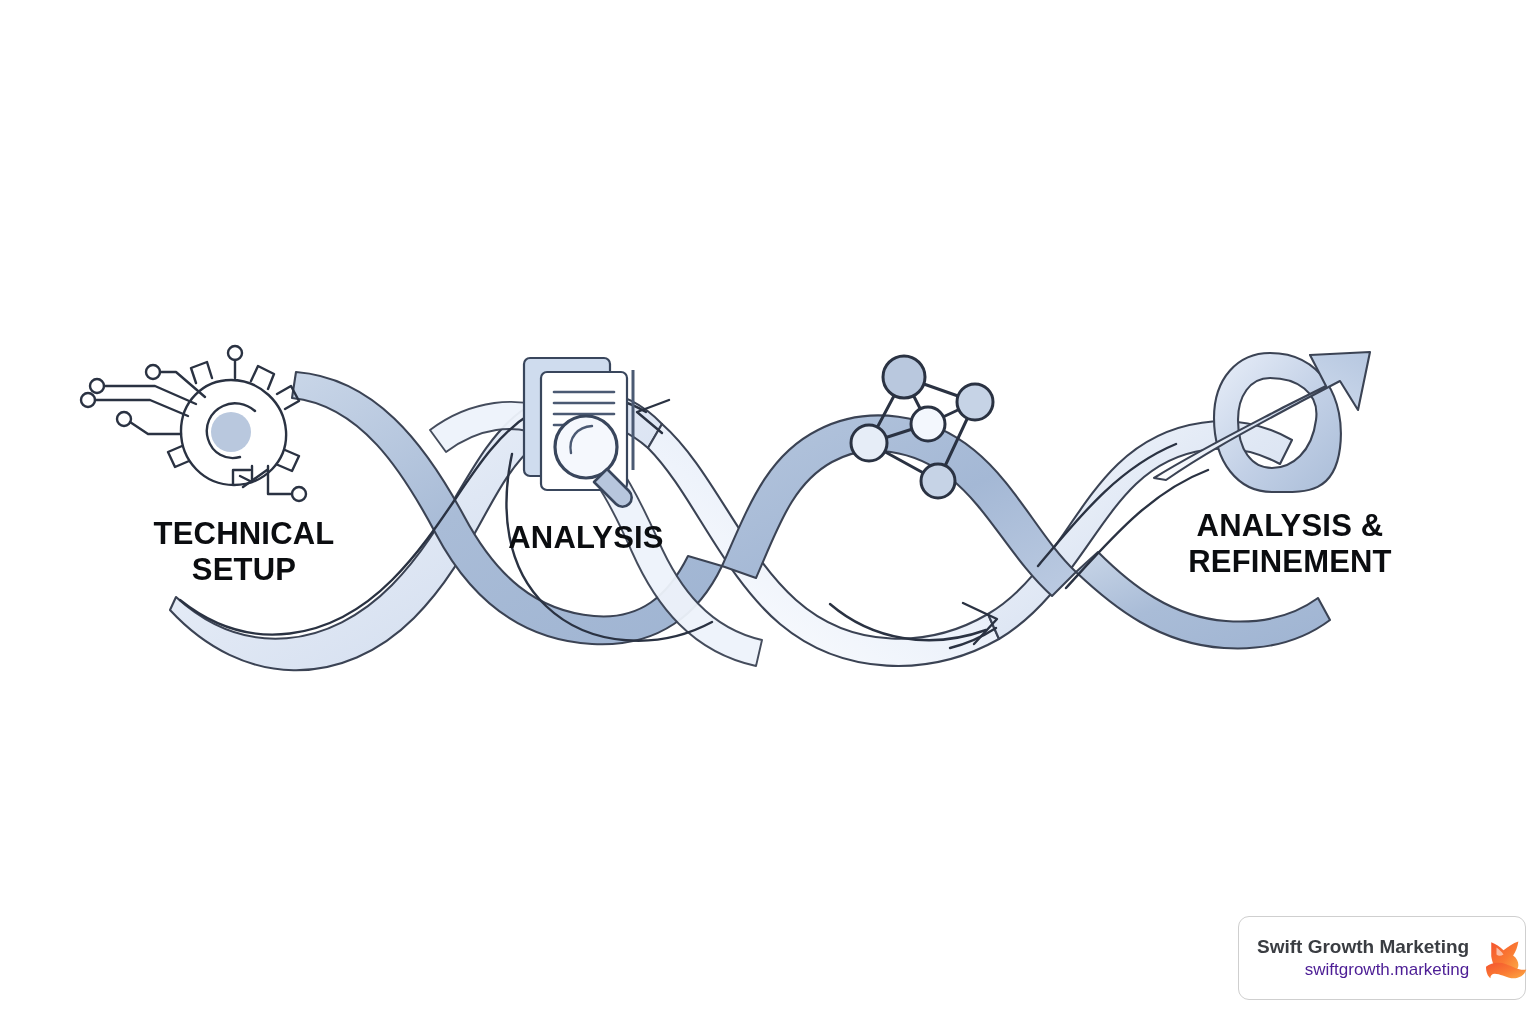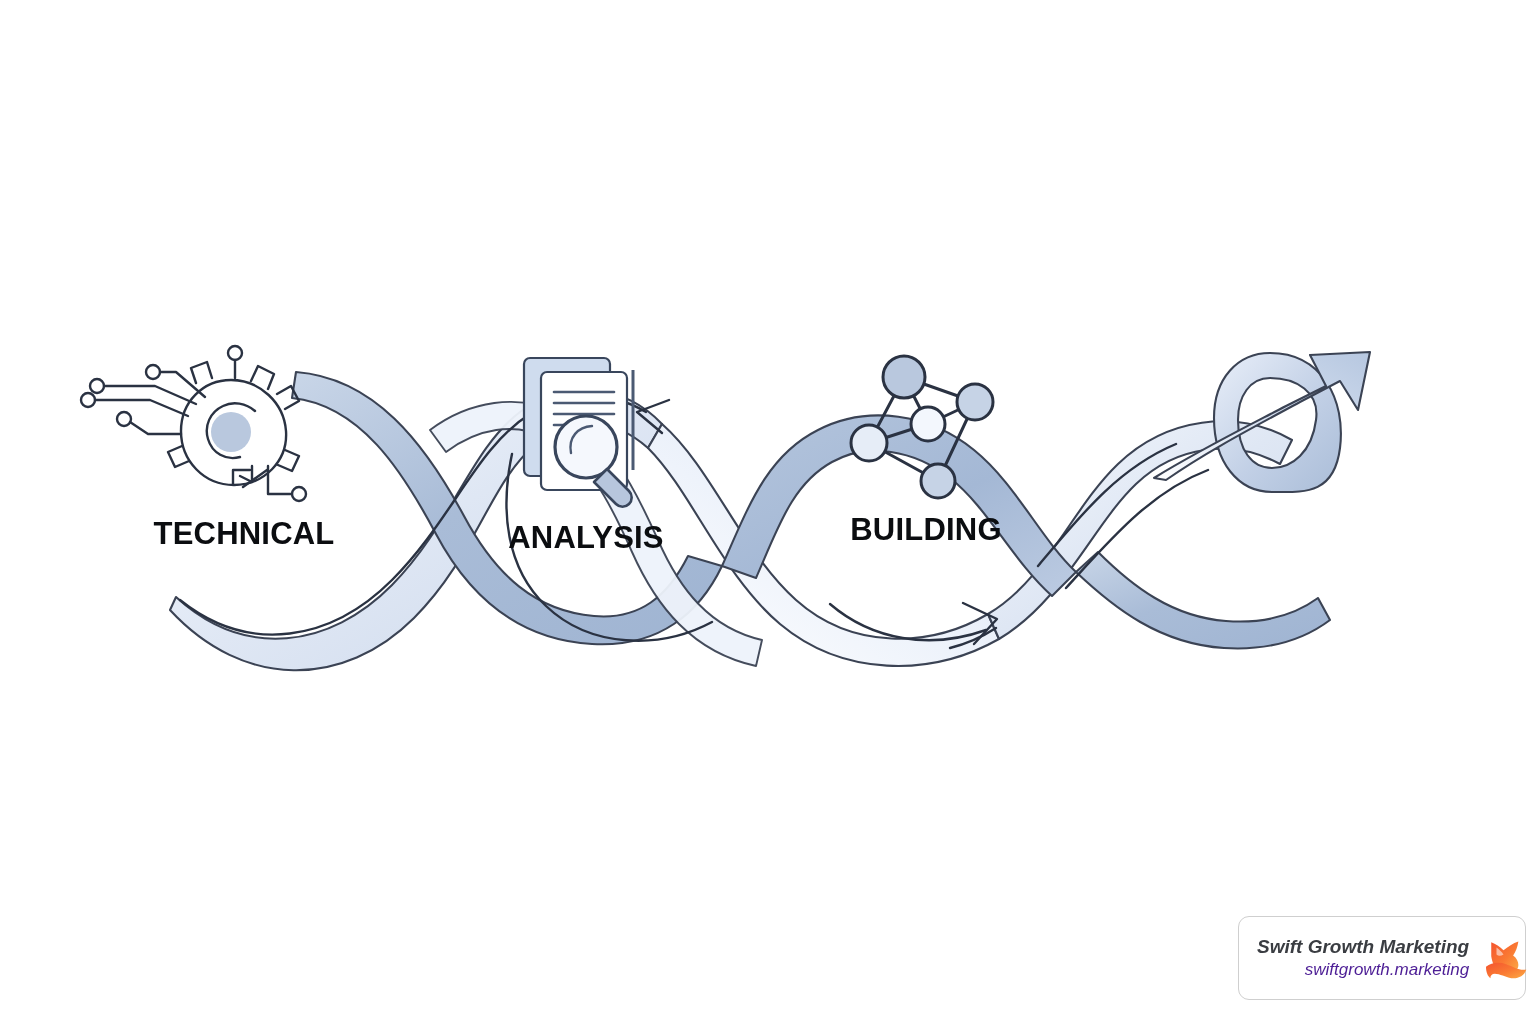--- a/index.html
+++ b/index.html
@@ -47,21 +47,20 @@
     top: 916px;
     width: 288px;
     height: 84px;
     box-sizing: border-box;
     border: 1px solid #cfcfcf;
     border-radius: 11px;
     background: #ffffff;
     display: flex;
     align-items: center;
     padding: 0 14px 0 18px;
-    font-style: italic;
   }
   #brand-text {
     flex: 1 1 auto;
     text-align: right;
     padding-right: 10px;
   }
   #brand-name {
     font-family: "Liberation Sans", sans-serif;
     font-weight: 700;
     font-size: 19px;
@@ -297,30 +296,34 @@
       <circle cx="904" cy="377" r="21" fill="#b9c8de" stroke="#2a3242" stroke-width="3"></circle>
       <circle cx="975" cy="402" r="18" fill="#c6d3e6" stroke="#2a3242" stroke-width="3"></circle>
       <circle cx="928" cy="424" r="17" fill="#f3f7fd" stroke="#2a3242" stroke-width="3"></circle>
       <circle cx="869" cy="443" r="18" fill="#e6edf7" stroke="#2a3242" stroke-width="3"></circle>
       <circle cx="938" cy="481" r="17" fill="#c6d3e6" stroke="#2a3242" stroke-width="3"></circle>
     </g>
   </svg>
 
   <div class="step-label" style="left:84px; top:516px; width:320px;">
     <span>TECHNICAL</span>
+    <span class="l2">SETUP</span>
   </div>
 
   <div class="step-label" style="left:426px; top:520px; width:320px;">
     <span>ANALYSIS</span>
   </div>
 
   <div class="step-label" style="left:766px; top:512px; width:320px;">
-    <span class="l2">BUILDING</span>
-  </div>
-
+  </div>
+
+  <div class="step-label" style="left:1120px; top:508px; width:340px;">
+    <span>ANALYSIS &amp;</span>
+    <span class="l2">REFINEMENT</span>
+  </div>
 
   <div id="brand-badge">
     <div id="brand-text">
       <div id="brand-name">Swift Growth Marketing</div>
       <div id="brand-url">swiftgrowth.marketing</div>
     </div>
     <svg id="brand-logo" viewBox="0 0 64 64" xmlns="http://www.w3.org/2000/svg">
       <path d="M14,14
            C 19,16 24,19 28,23
            C 33,19 39,15 45,13

